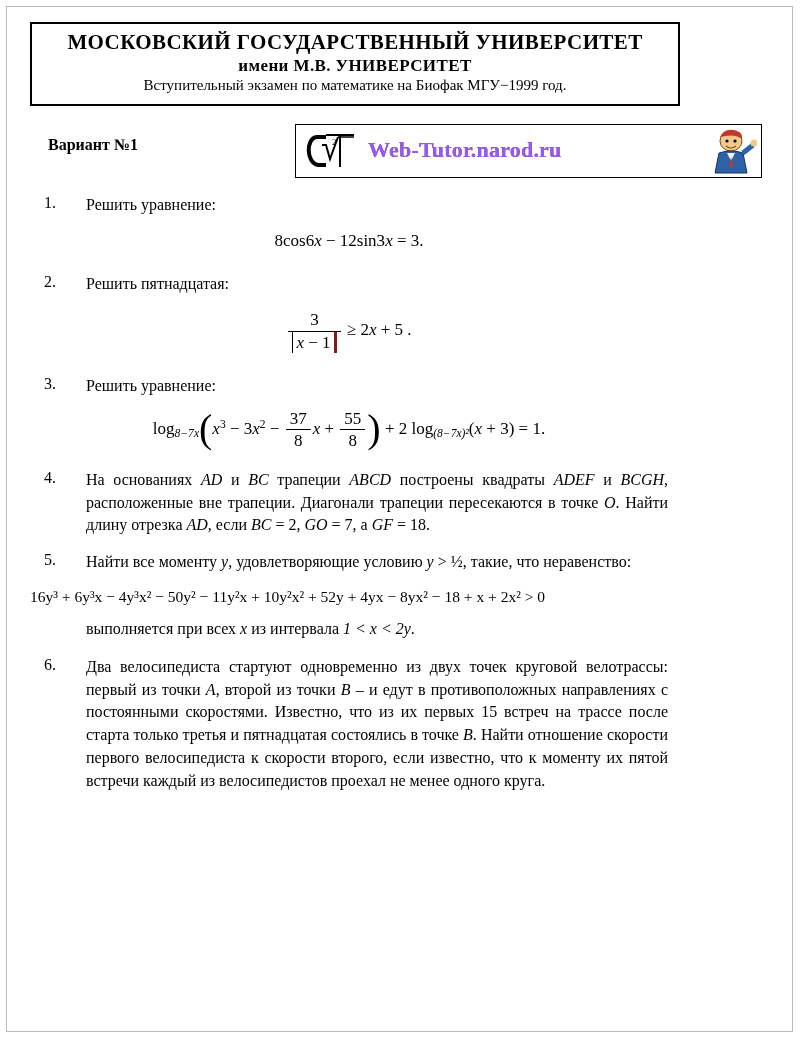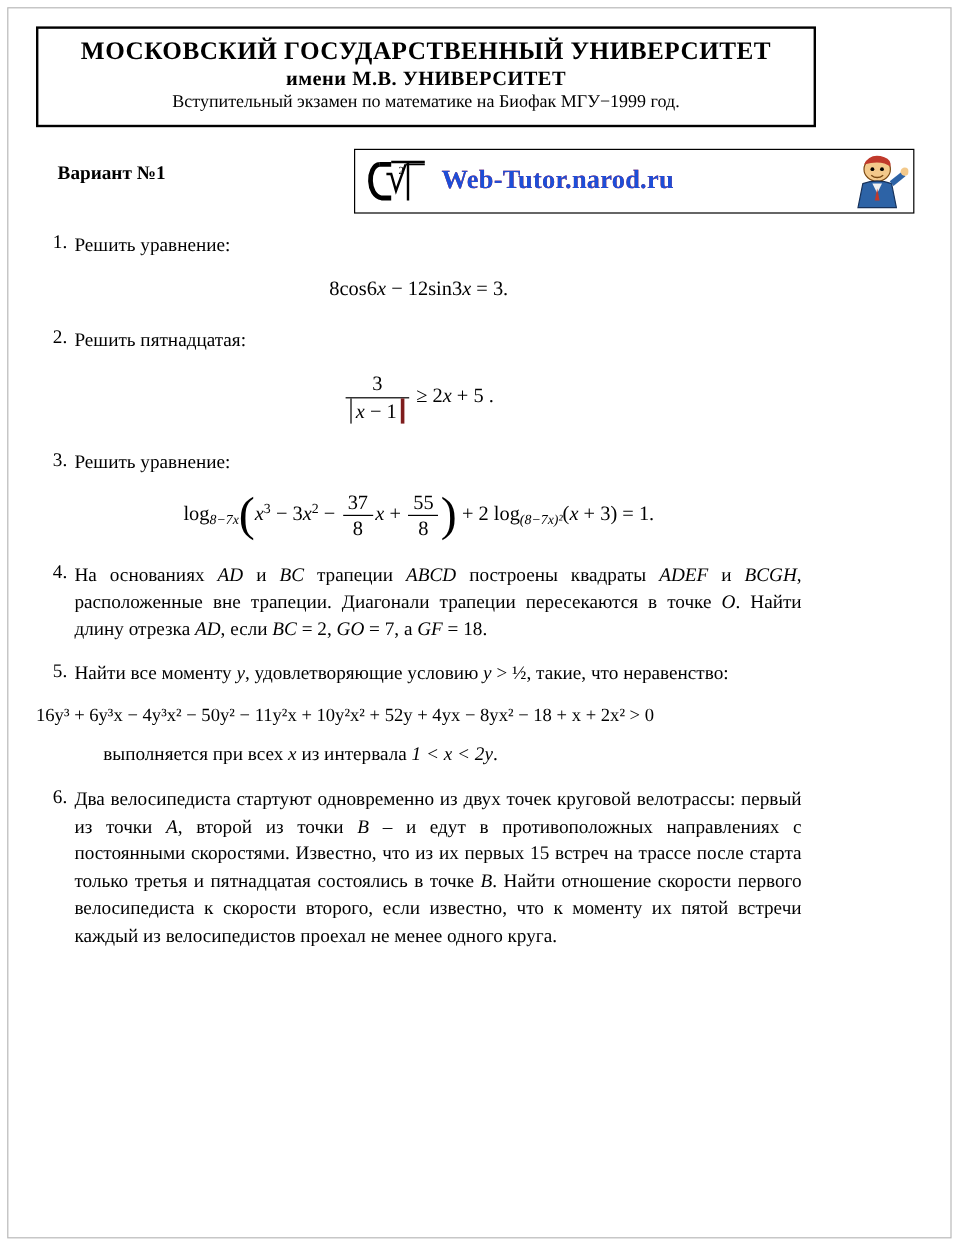--- a/index.html
+++ b/index.html
@@ -95,21 +95,21 @@
     width: 58px;
     height: 44px;
   }
   .banner .bannertext {
     position: absolute;
     left: 72px;
     top: 12px;
     font-family: "Liberation Serif", serif;
     font-weight: bold;
     font-size: 22px;
-    color: #1d4ed8;
+    color: #8b5cf6;
     letter-spacing: 0.2px;
     text-shadow: 0 0 0 #e01b1b;
   }
   .banner .mascot {
     position: absolute;
     right: 4px;
     top: 2px;
     width: 52px;
     height: 48px;
   }
@@ -122,21 +122,21 @@
     position: relative;
     margin-bottom: 4px;
   }
   .pnum {
     position: absolute;
     left: 14px;
     top: 0;
     font-size: 16px;
   }
   .ptext {
-    margin-left: 32px;
+    margin-left: 56px;
     font-size: 16px;
     line-height: 1.42;
     text-align: justify;
   }
   .formula {
     text-align: center;
     margin: 14px 0 22px 0;
     font-size: 17px;
     font-family: "Liberation Serif", serif;
   }

